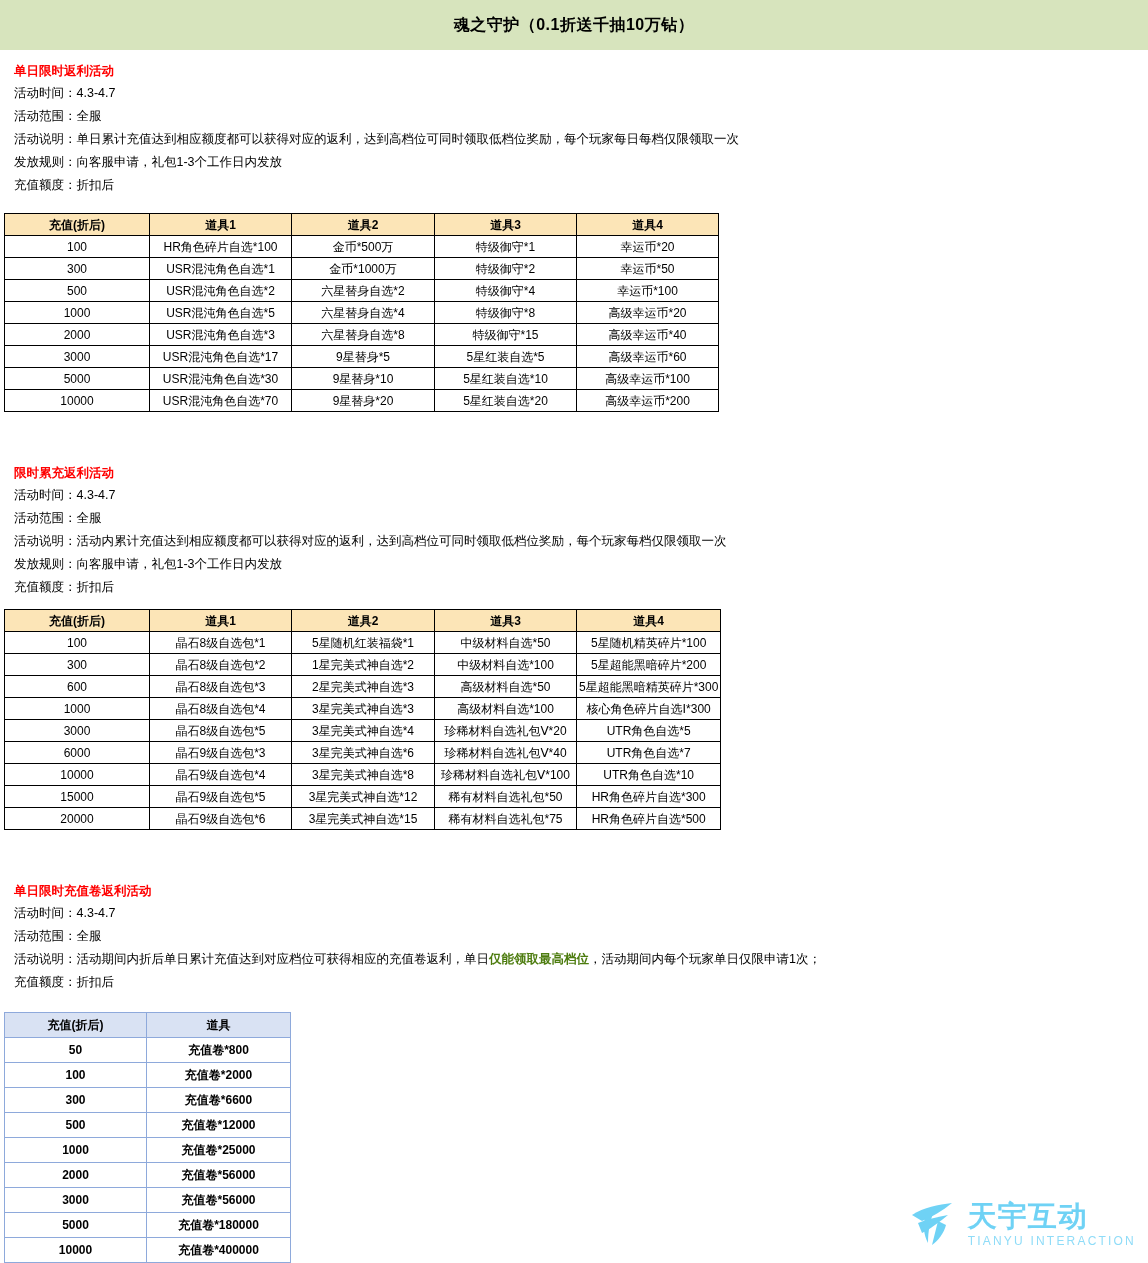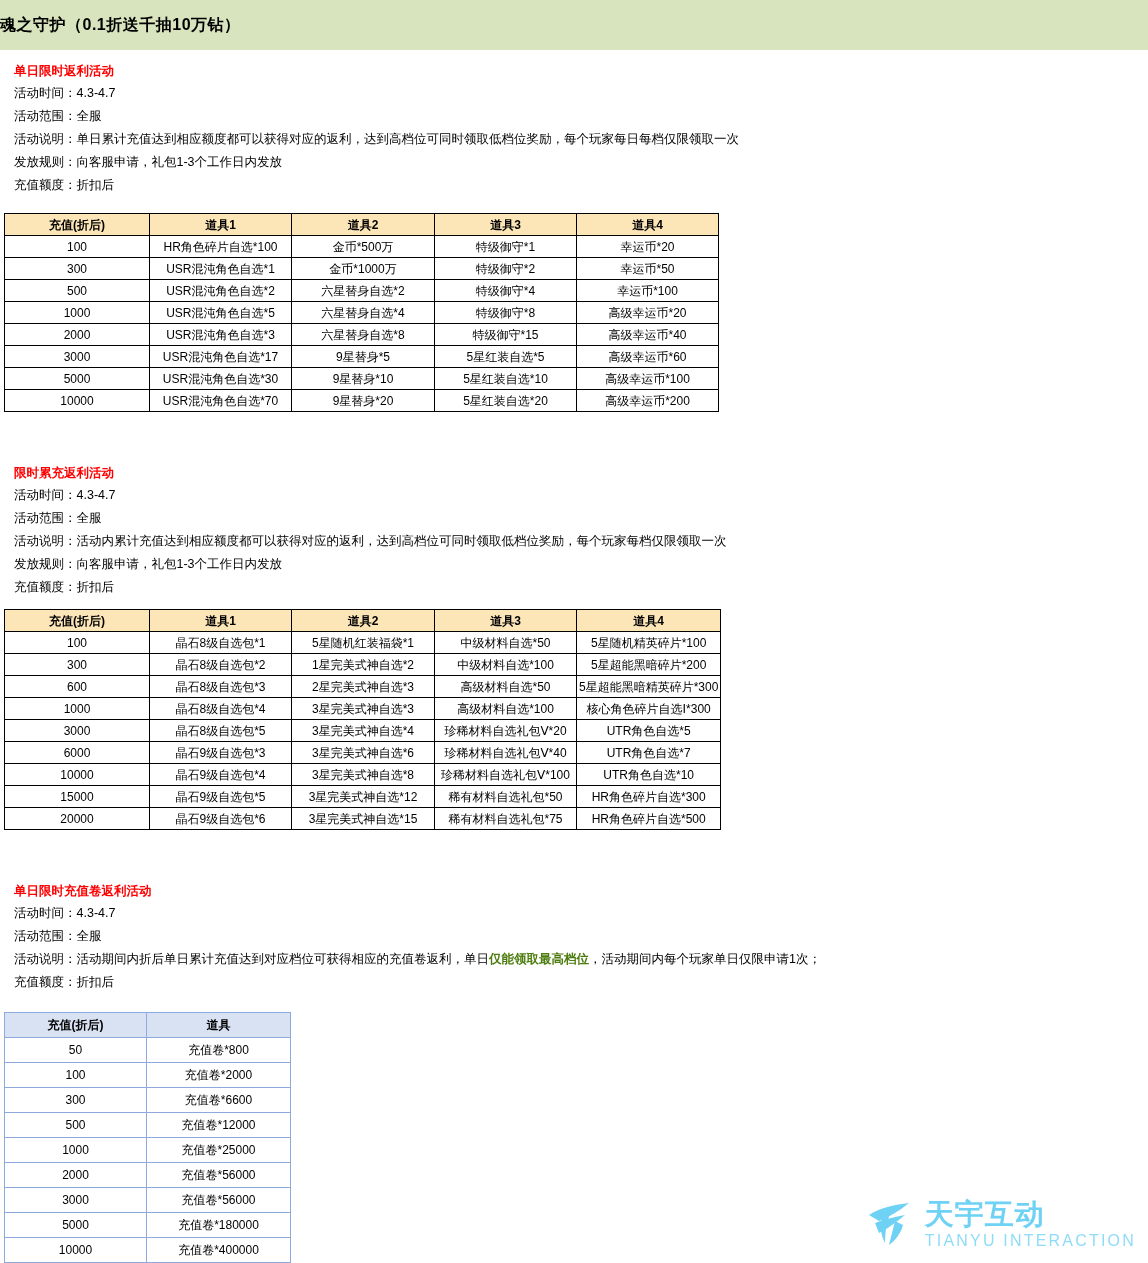--- a/index.html
+++ b/index.html
@@ -16,20 +16,21 @@
     overflow: hidden;
   }
 
   
   .banner {
     width: 1148px;
     height: 50px;
     background: #d7e4bd;
     display: flex;
     align-items: center;
+    justify-content: center;
     box-sizing: border-box;
   }
   .banner-title {
     font-size: 16px;
     font-weight: bold;
     letter-spacing: 0.5px;
     color: #000;
   }
 
   
@@ -93,21 +94,21 @@
     border-collapse: collapse;
     table-layout: fixed;
     font-size: 12px;
   }
   table.blue td, table.blue th {
     border: 1px solid #8ea9db;
     text-align: center;
     vertical-align: middle;
     height: 22px;
     line-height: 15px;
-    font-weight: normal;
+    font-weight: bold;
     white-space: nowrap;
   }
   table.blue thead th {
     background: #d9e2f3;
     font-weight: bold;
   }
   .blue col.b0 { width: 142px; }
   .blue col.b1 { width: 144px; }
 
   .tbl-wrap { padding-left: 4px; }
@@ -126,21 +127,21 @@
   }
   .logo-mark { width: 52px; height: 50px; }
   .logo-text { display: flex; flex-direction: column; line-height: 1; }
   .logo-cn {
     font-size: 29px;
     font-weight: bold;
     color: #6fd2f5;
     letter-spacing: 1px;
   }
   .logo-en {
-    font-size: 16px;
+    font-size: 12px;
     color: #8fdcf8;
     letter-spacing: 2.2px;
     margin-top: 4px;
   }
 </style>
 </head>
 <body>
 
 <div class="banner">
   <div class="banner-title">魂之守护（0.1折送千抽10万钻）</div>

